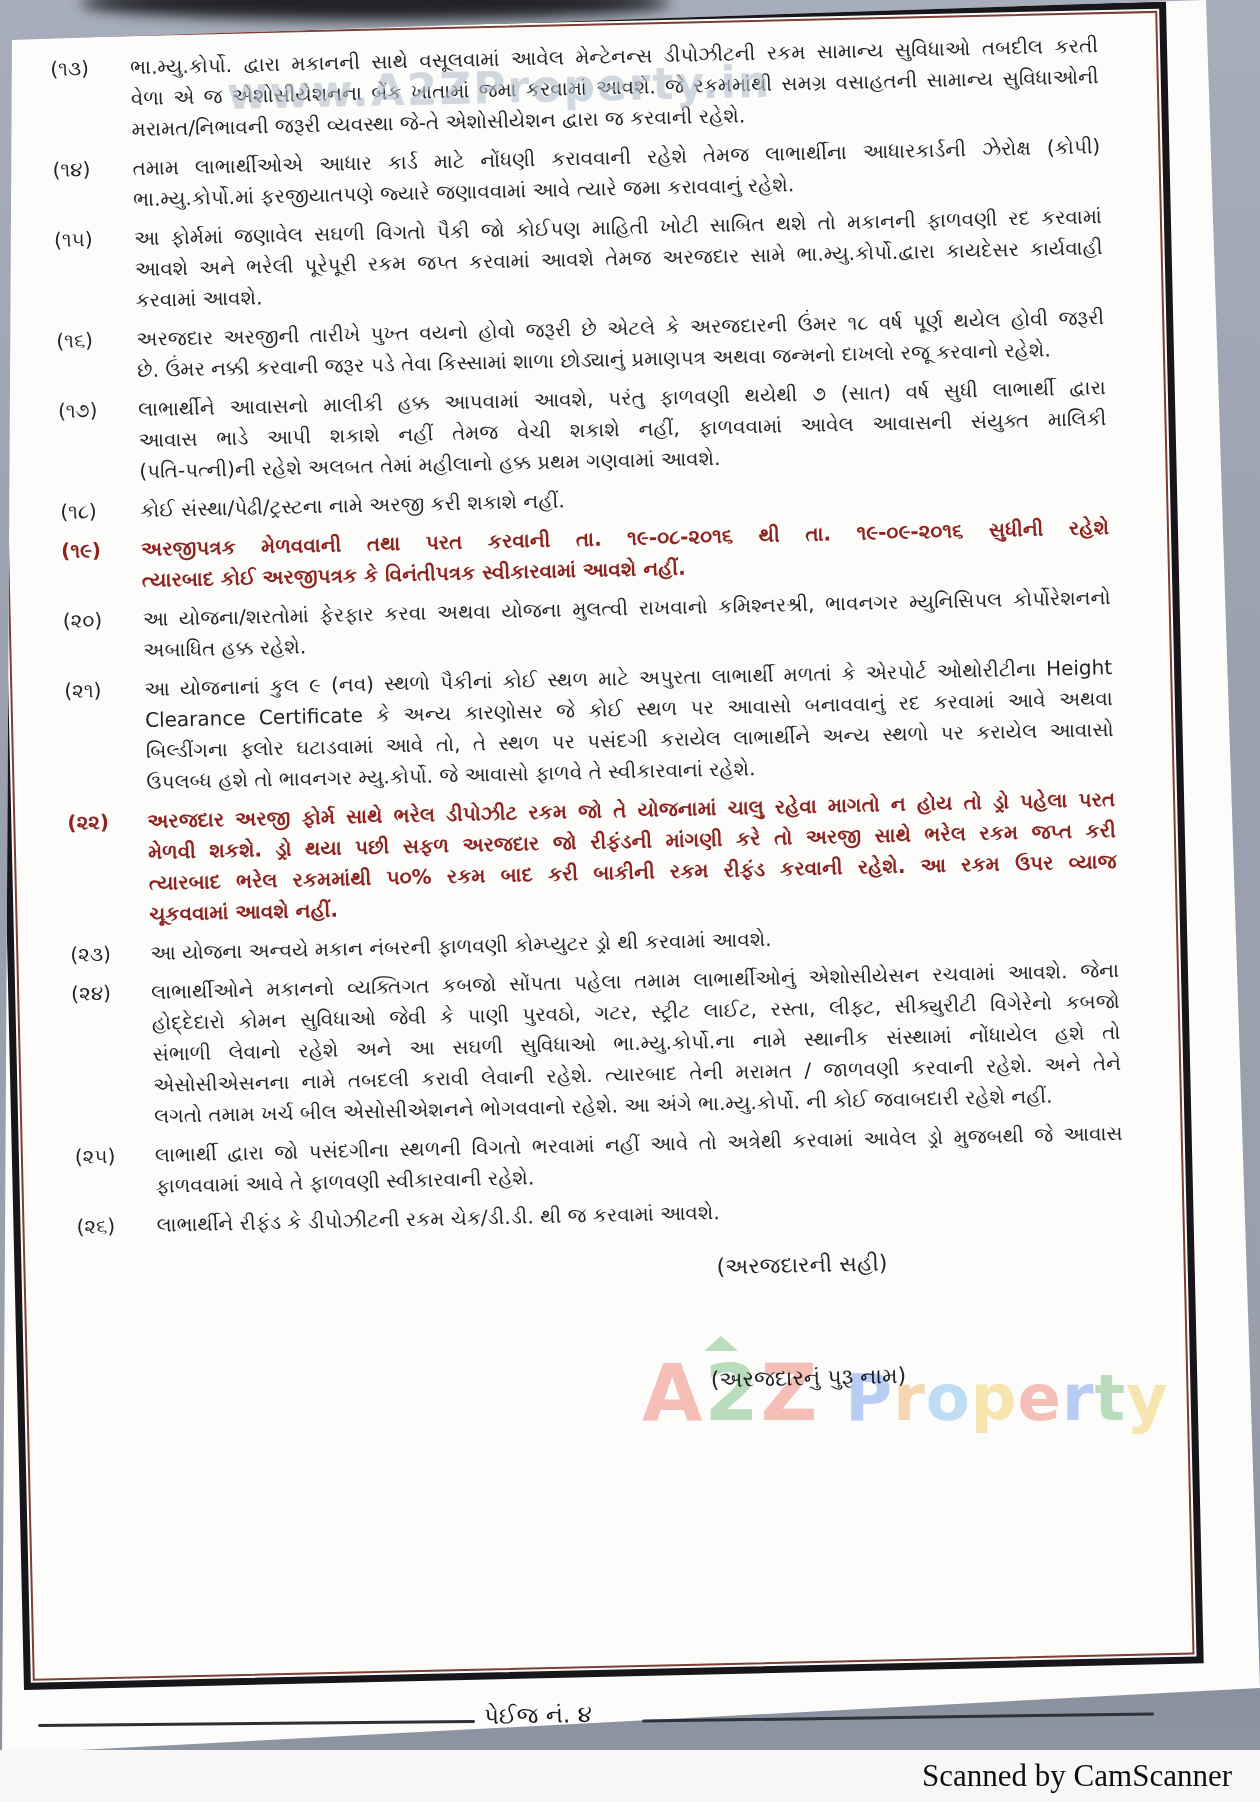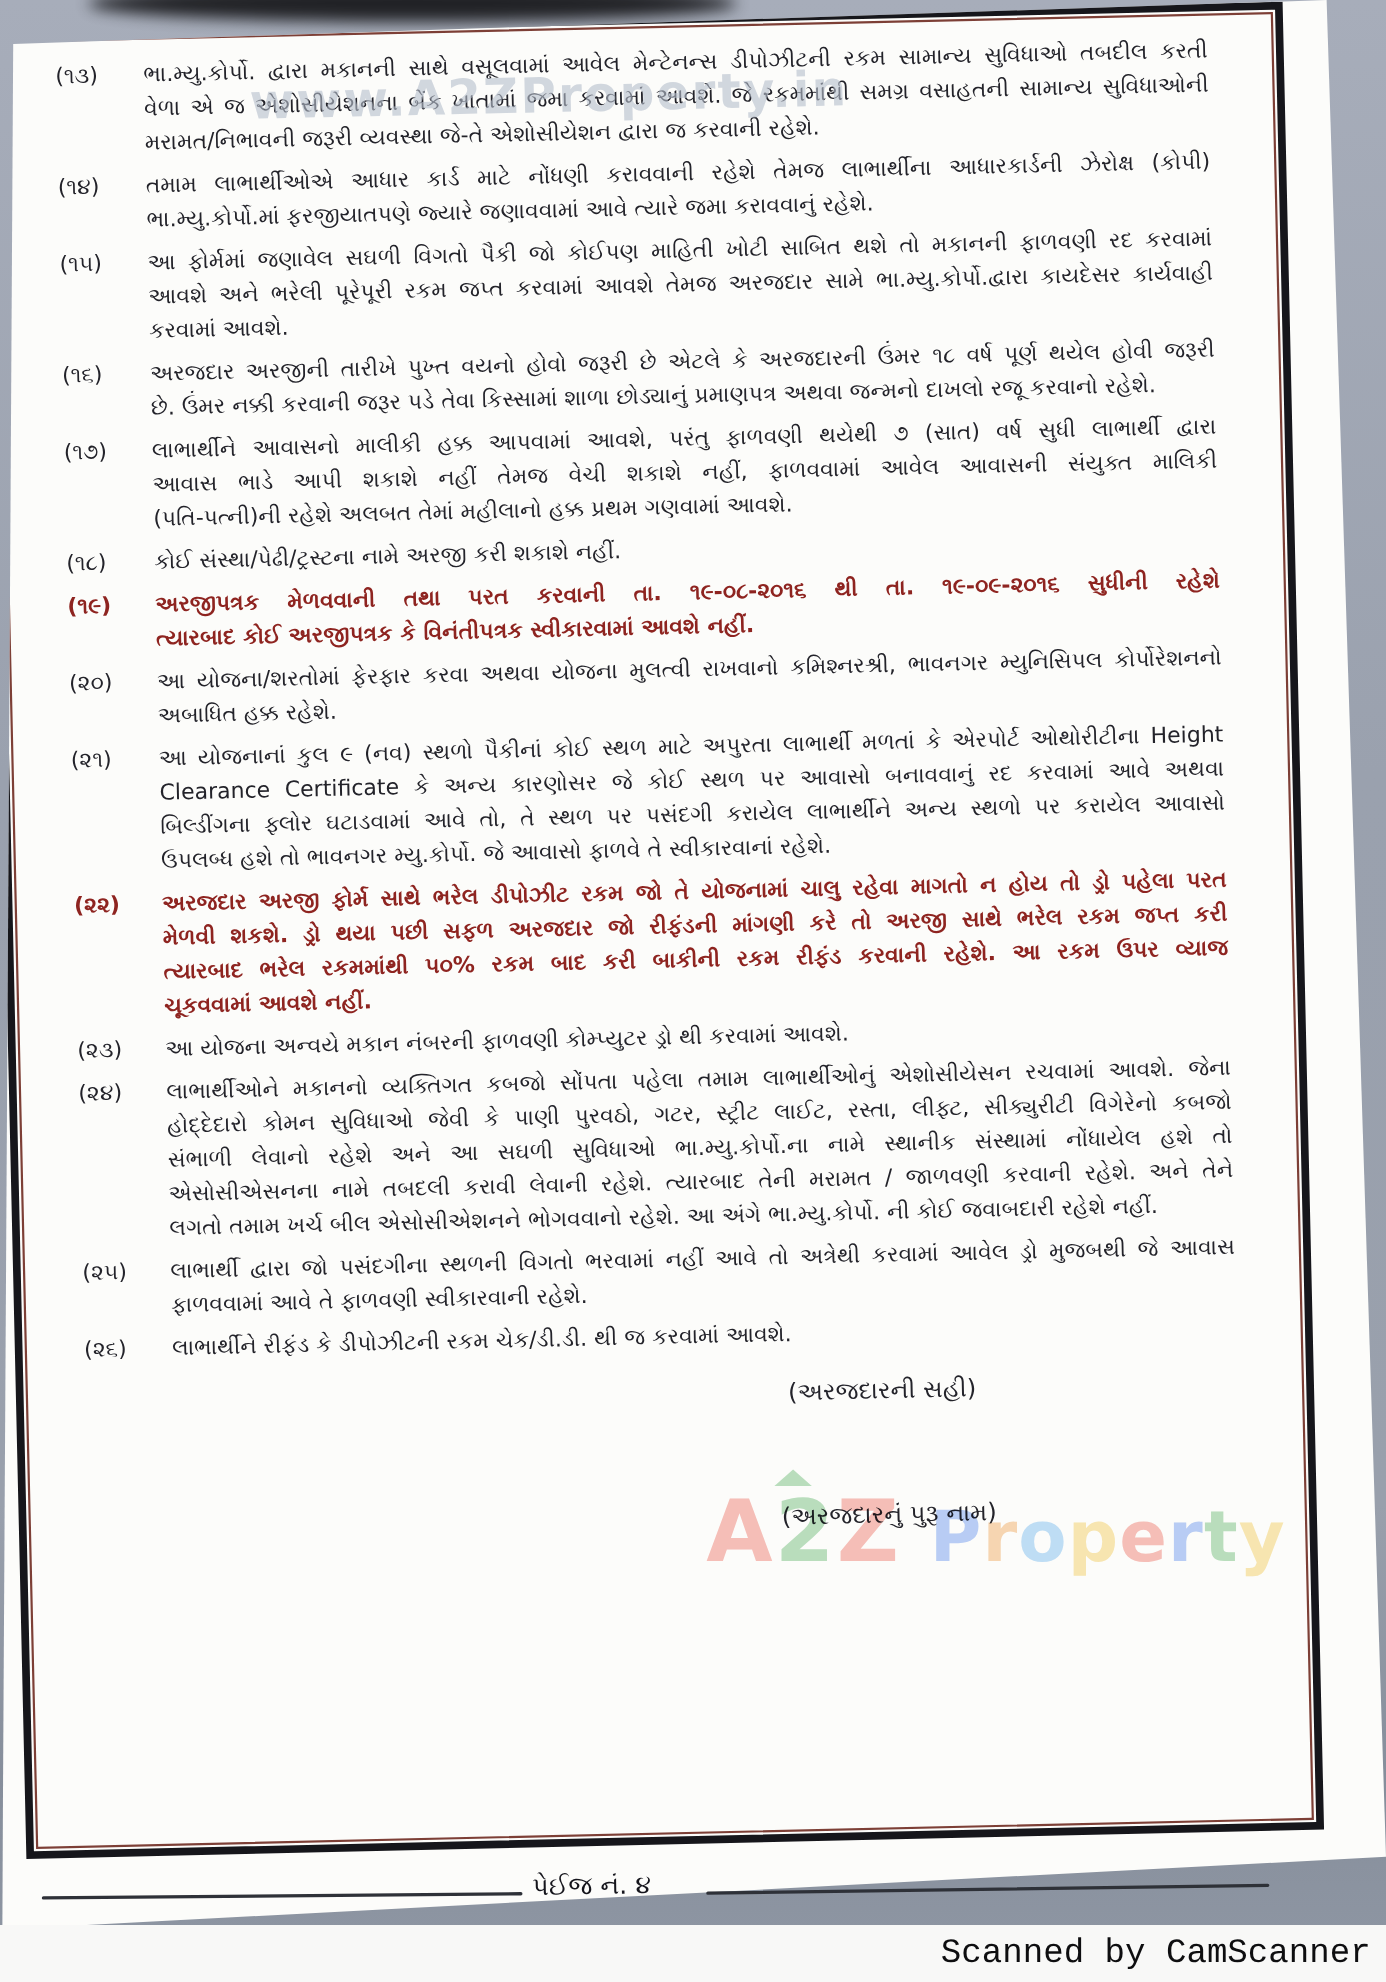--- a/index.html
+++ b/index.html
@@ -78,22 +78,22 @@
   .page-num{
     position:absolute;left:484px;top:8px;font-size:23px;color:#15151c;
     white-space:nowrap;transform:rotate(-1deg);
   }
   
   .scan-strip{
     position:absolute;left:0;top:1750px;width:1260px;height:52px;
     background:#f8f8f7;display:flex;align-items:center;justify-content:flex-end;
   }
   .scan-credit{
-    font-family:Liberation Mono, monospace;font-size:31px;color:#0e0e10;
-    padding-right:14px;
+    font-family:Liberation Serif, serif;font-size:31px;color:#0e0e10;
+    padding-right:28px;
   }
 </style>
 </head>
 <body>
 
 <div class="scan-bg"></div>
 <div class="top-shadow"></div>
 
 <div class="page">
   <div class="frame-outer">

